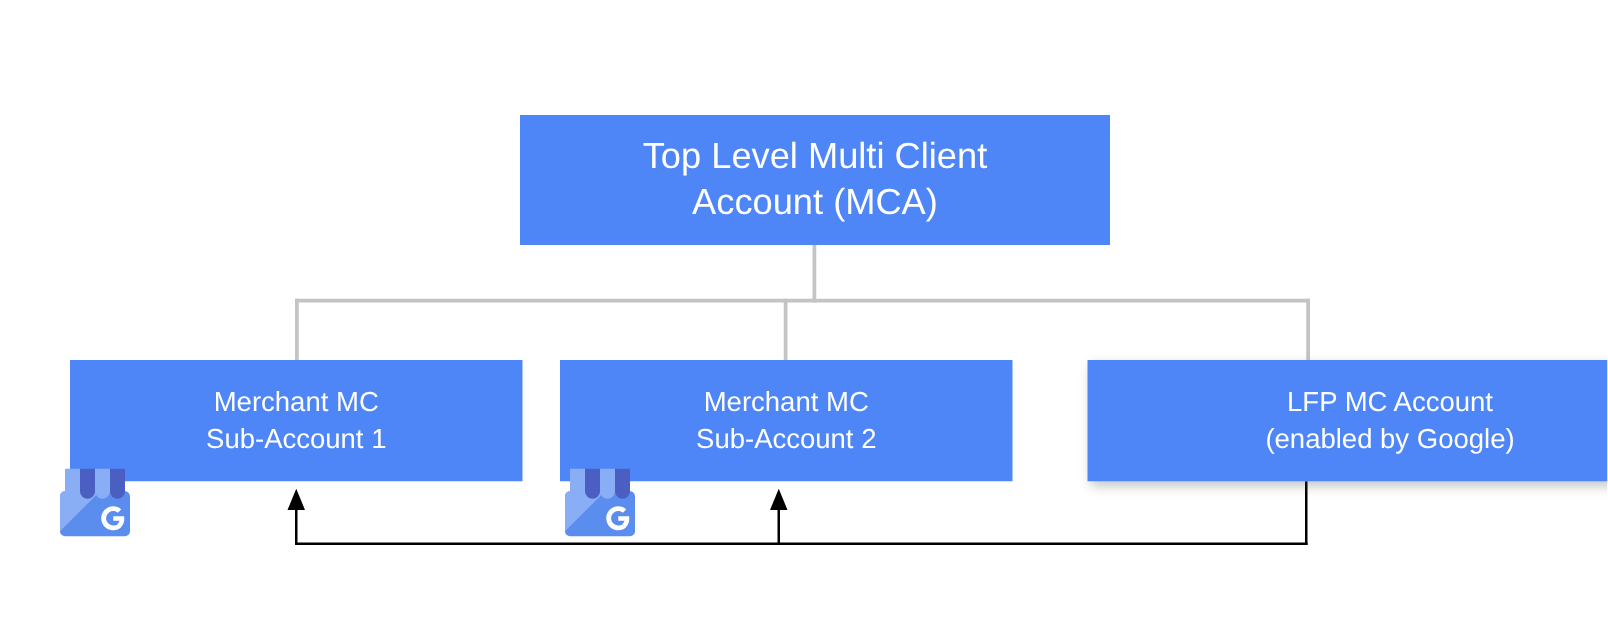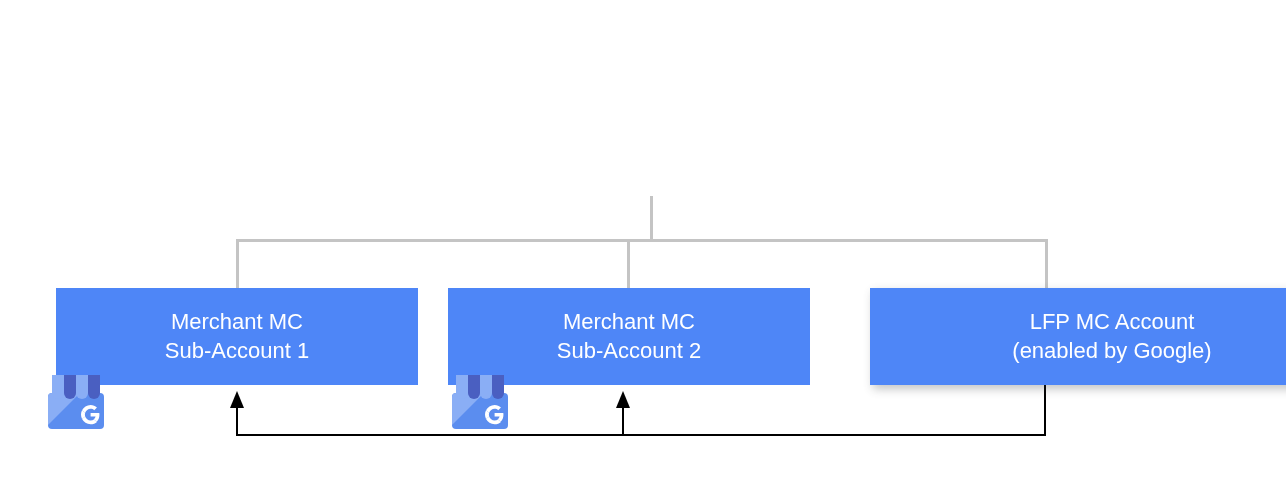--- a/index.html
+++ b/index.html
@@ -182,20 +182,24 @@
   <div class="conn" id="conn-drop-2"></div>
   <div class="conn" id="conn-drop-3"></div>
 
   <div class="fb" id="fb-down"></div>
   <div class="fb" id="fb-across"></div>
   <div class="fb" id="fb-up-1"></div>
   <div class="fb" id="fb-up-2"></div>
   <div class="arrowhead" id="fb-head-1"></div>
   <div class="arrowhead" id="fb-head-2"></div>
 
+  <div class="node" id="node-mca">
+    <span class="node-text">Top Level Multi Client
+Account (MCA)</span>
+  </div>
 
   <div class="node" id="node-sub1">
     <span class="node-text">Merchant MC
 Sub-Account 1</span>
   </div>
 
   <div class="node" id="node-sub2">
     <span class="node-text">Merchant MC
 Sub-Account 2</span>
   </div>

